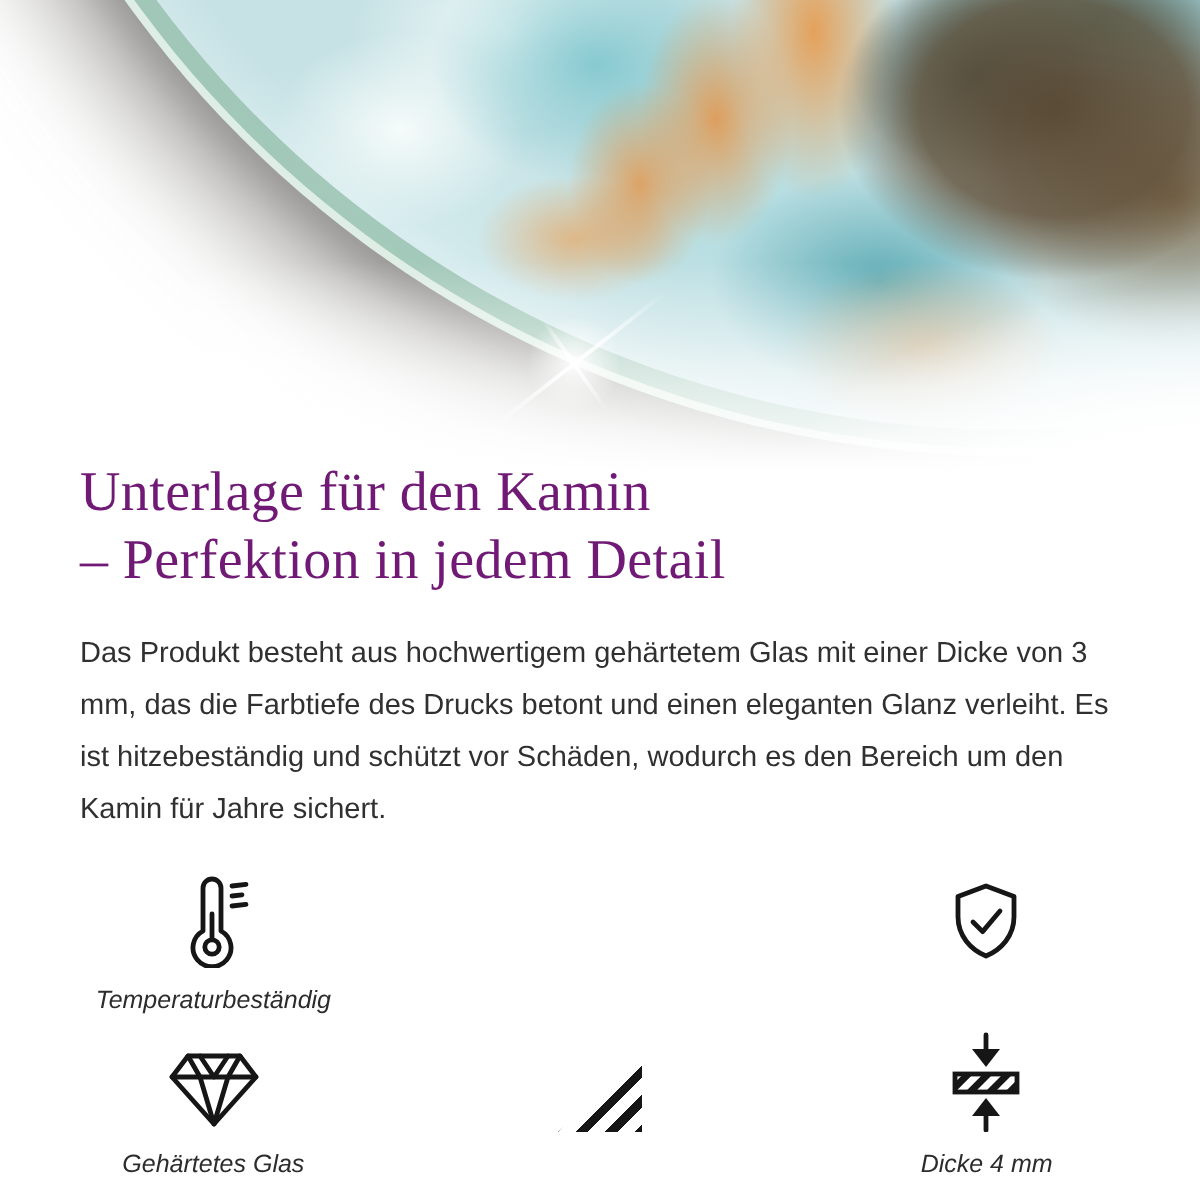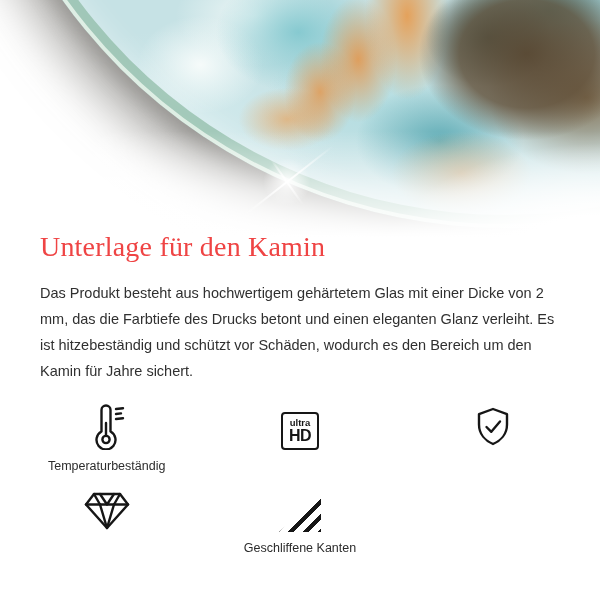--- a/index.html
+++ b/index.html
@@ -54,35 +54,35 @@
   .sparkle .ray2 { position:absolute; left:-28px; top:-1px; width:56px; height:2px;
     background:linear-gradient(90deg, rgba(255,255,255,0), rgba(255,255,255,0.9) 45%, rgba(255,255,255,0.9) 55%, rgba(255,255,255,0));
     transform:rotate(55deg); }
 
   
   .content { position:relative; z-index:5; margin-top:-22px; padding:0 40px; }
 
   h1 {
     font-family:"Liberation Serif", "DejaVu Serif", serif;
     font-weight:400; font-size:28px; line-height:34px;
-    color:#ef4444; letter-spacing:0.2px; margin-bottom:16px;
+    color:#701a75; letter-spacing:0.2px; margin-bottom:16px;
   }
   .desc {
     font-size:14.5px; line-height:26px; color:#303030;
     max-width:545px; margin-bottom:0;
   }
 
   
   .features {
     display:grid; grid-template-columns:repeat(3,1fr);
     row-gap:10px; margin:18px -30px 0;
   }
   .feature { display:flex; flex-direction:column; align-items:center; }
   .icon-box { height:48px; display:flex; align-items:flex-end; justify-content:center; }
-  .feature-label { margin-top:8px; font-size:12.5px; line-height:16px; color:#2c2c2c; text-align:left; }
+  .feature-label { margin-top:8px; font-size:12.5px; line-height:16px; color:#2c2c2c; text-align:left;font-style:italic; }
 
   .icon-stroke { stroke:#161616; fill:none; stroke-width:2.4; stroke-linecap:round; stroke-linejoin:round; }
   .icon-fill   { fill:#161616; stroke:none; }
 
   .uhd {
     width:38px; height:38px; border:2.5px solid #161616; border-radius:4px;
     display:flex; flex-direction:column; align-items:center; justify-content:center;
     color:#161616;
   }
   .uhd .t1 { font-size:9.5px; font-weight:700; line-height:10px; }
@@ -103,71 +103,84 @@
   <div class="sparkle">
     <div class="ray1"></div>
       <div class="ray2"></div>
       <div class="glow"></div>
   </div>
 </div>
 
 <div class="content">
   <h1>
     <span>Unterlage für den Kamin</span><br>
+    <span>– Perfektion in jedem Detail</span>
   </h1>
 
-  <p class="desc">Das Produkt besteht aus hochwertigem gehärtetem Glas mit einer Dicke von 2 mm, das die Farbtiefe des Drucks betont und einen eleganten Glanz verleiht. Es ist hitzebeständig und schützt vor Schäden, wodurch es den Bereich um den Kamin für Jahre sichert.</p>
+  <p class="desc">Das Produkt besteht aus hochwertigem gehärtetem Glas mit einer Dicke von 3 mm, das die Farbtiefe des Drucks betont und einen eleganten Glanz verleiht. Es ist hitzebeständig und schützt vor Schäden, wodurch es den Bereich um den Kamin für Jahre sichert.</p>
 
   <div class="features">
 
     <div class="feature">
       <div class="icon-box">
         <svg width="36" height="48" viewBox="0 0 36 48">
           <path class="icon-stroke" d="M21.5 29.5 V8 a4.5 4.5 0 0 0 -9 0 v21.5 a9.5 9.5 0 1 0 9 0 Z"></path>
           <circle class="icon-stroke" cx="17" cy="37.5" r="3.6"></circle>
           <line class="icon-stroke" x1="17" y1="21" x2="17" y2="33" stroke-width="2.2"></line>
           <line class="icon-stroke" x1="27" y1="7" x2="34" y2="6.2"></line>
           <line class="icon-stroke" x1="27" y1="12" x2="32" y2="11.4"></line>
           <line class="icon-stroke" x1="27" y1="17" x2="34" y2="16.2"></line>
         </svg>
       </div>
       <div class="feature-label">Temperaturbeständig</div>
     </div>
 
     <div class="feature">
-      <div class="icon-box">
-        <div class="uhd">
-          <div class="t1">ultra</div>
-          <div class="t2">HD</div>
-        </div>
-      </div>
     </div>
 
     <div class="feature">
       <div class="icon-box">
         <svg width="40" height="44" viewBox="0 0 40 44">
           <path class="icon-stroke" d="M20 3 L34 8.2 v10.2 c0 9.6 -6.4 16.4 -14 19.6 C12.4 34.8 6 28 6 18.4 V8.2 Z"></path>
           <path class="icon-stroke" d="M13.5 21 l4.8 4.8 L27 15.5"></path>
         </svg>
       </div>
     </div>
 
     <div class="feature">
       <div class="icon-box">
         <svg width="48" height="42" viewBox="0 0 48 42">
           <path class="icon-stroke" stroke-width="2.2" d="M11 4 L37 4 L45 14.5 L24 38 L3 14.5 Z"></path>
           <path class="icon-stroke" stroke-width="2" d="M3 14.5 H45"></path>
           <path class="icon-stroke" stroke-width="2" d="M11 4 L17 14.5 M37 4 L31 14.5 M17 4 L24 14.5 L31 4"></path>
           <path class="icon-stroke" stroke-width="2" d="M17 14.5 L24 38 M31 14.5 L24 38"></path>
         </svg>
       </div>
+      <div class="feature-label">Gehärtetes Glas</div>
     </div>
 
     <div class="feature">
       <div class="icon-box">
         <div class="edges-tri"></div>
       </div>
-      <div class="feature-label">Geschliffene Kanten</div>
     </div>
 
+    <div class="feature">
+      <div class="icon-box">
+        <svg width="40" height="50" viewBox="0 0 40 50">
+          <defs>
+            <pattern id="hatch" width="7" height="7" patternUnits="userSpaceOnUse" patternTransform="rotate(45)">
+              <rect width="7" height="7" fill="#ffffff"></rect>
+              <rect width="3.5" height="7" fill="#161616"></rect>
+            </pattern>
+          </defs>
+          <line class="icon-stroke" x1="20" y1="1.5" x2="20" y2="9" stroke-width="3"></line>
+          <path class="icon-fill" d="M13 8.5 h14 L20 17.5 Z"></path>
+          <rect x="4.5" y="21" width="31" height="9" fill="url(#hatch)" stroke="#161616" stroke-width="2.4"></rect>
+          <path class="icon-fill" d="M20 33 L27 42 H13 Z"></path>
+          <line class="icon-stroke" x1="20" y1="41.5" x2="20" y2="49" stroke-width="3"></line>
+        </svg>
+      </div>
+      <div class="feature-label">Dicke 4 mm</div>
+    </div>
 
   </div>
 </div>
 
 </body></html>

